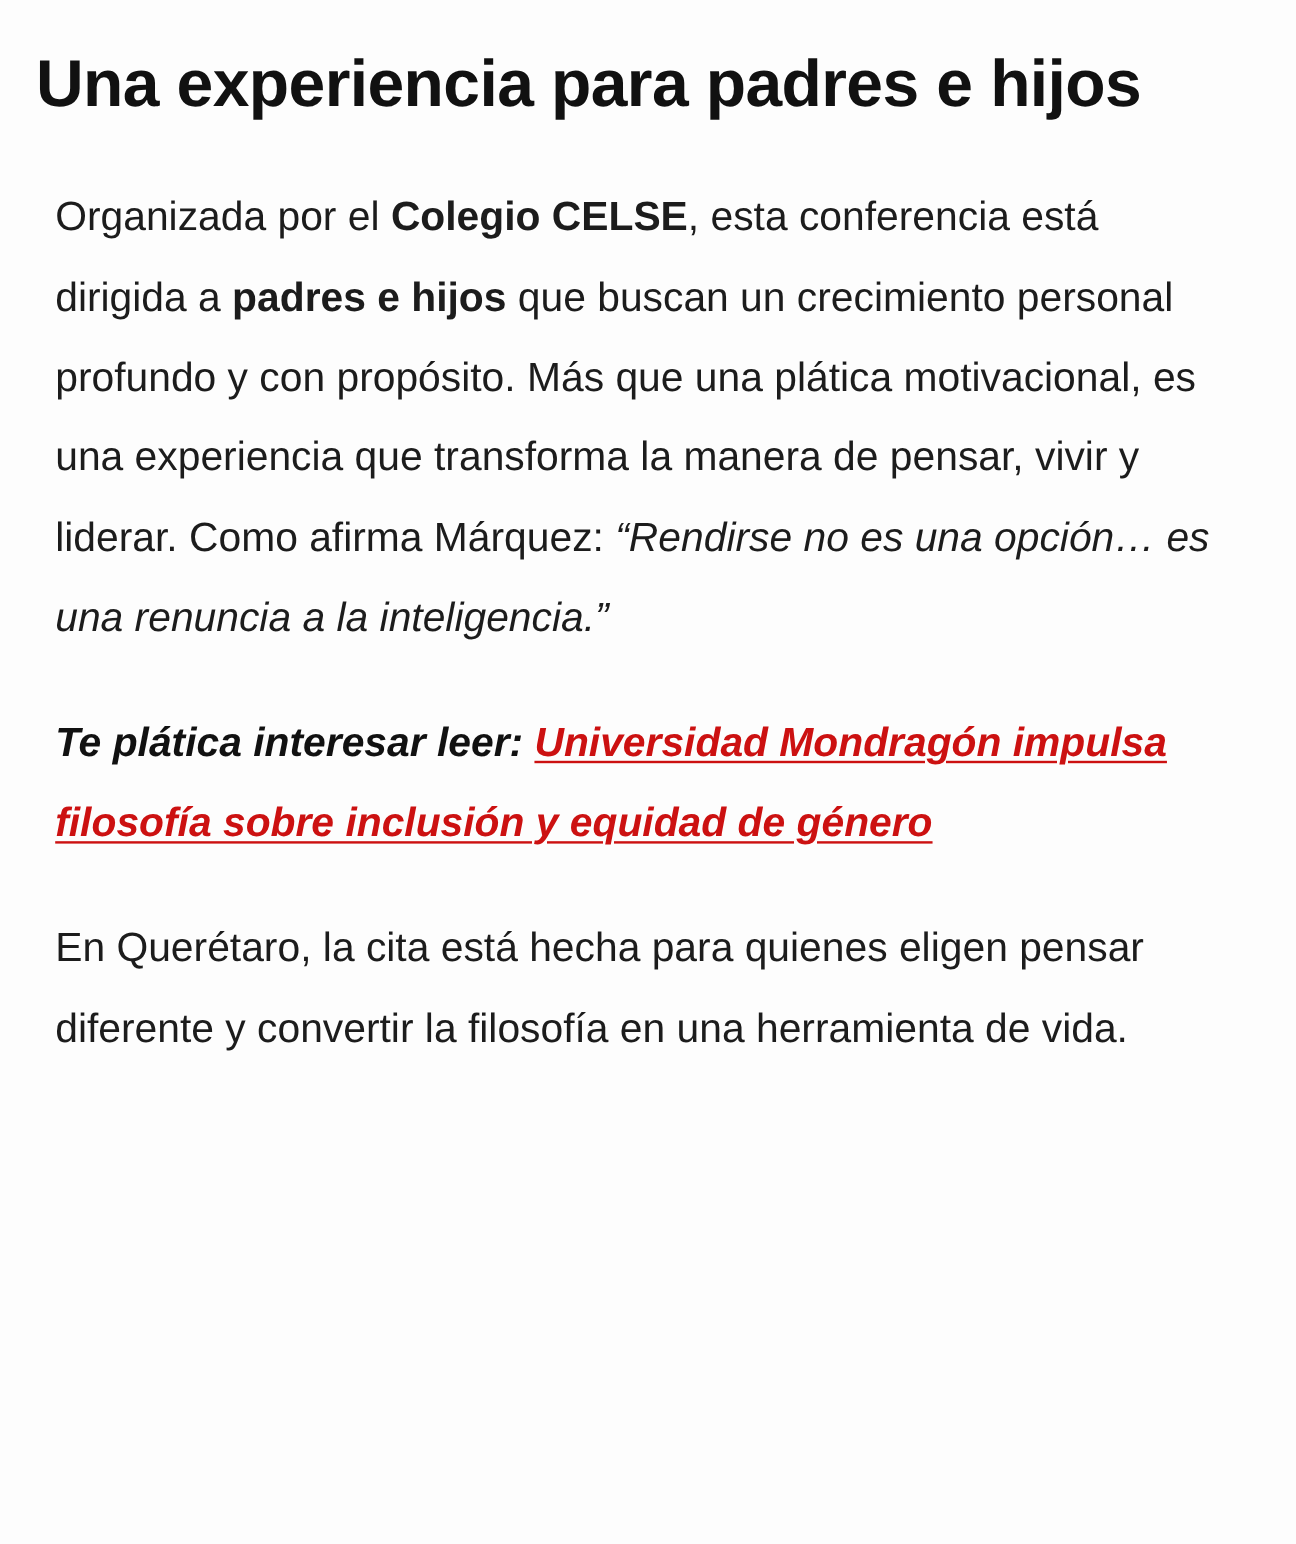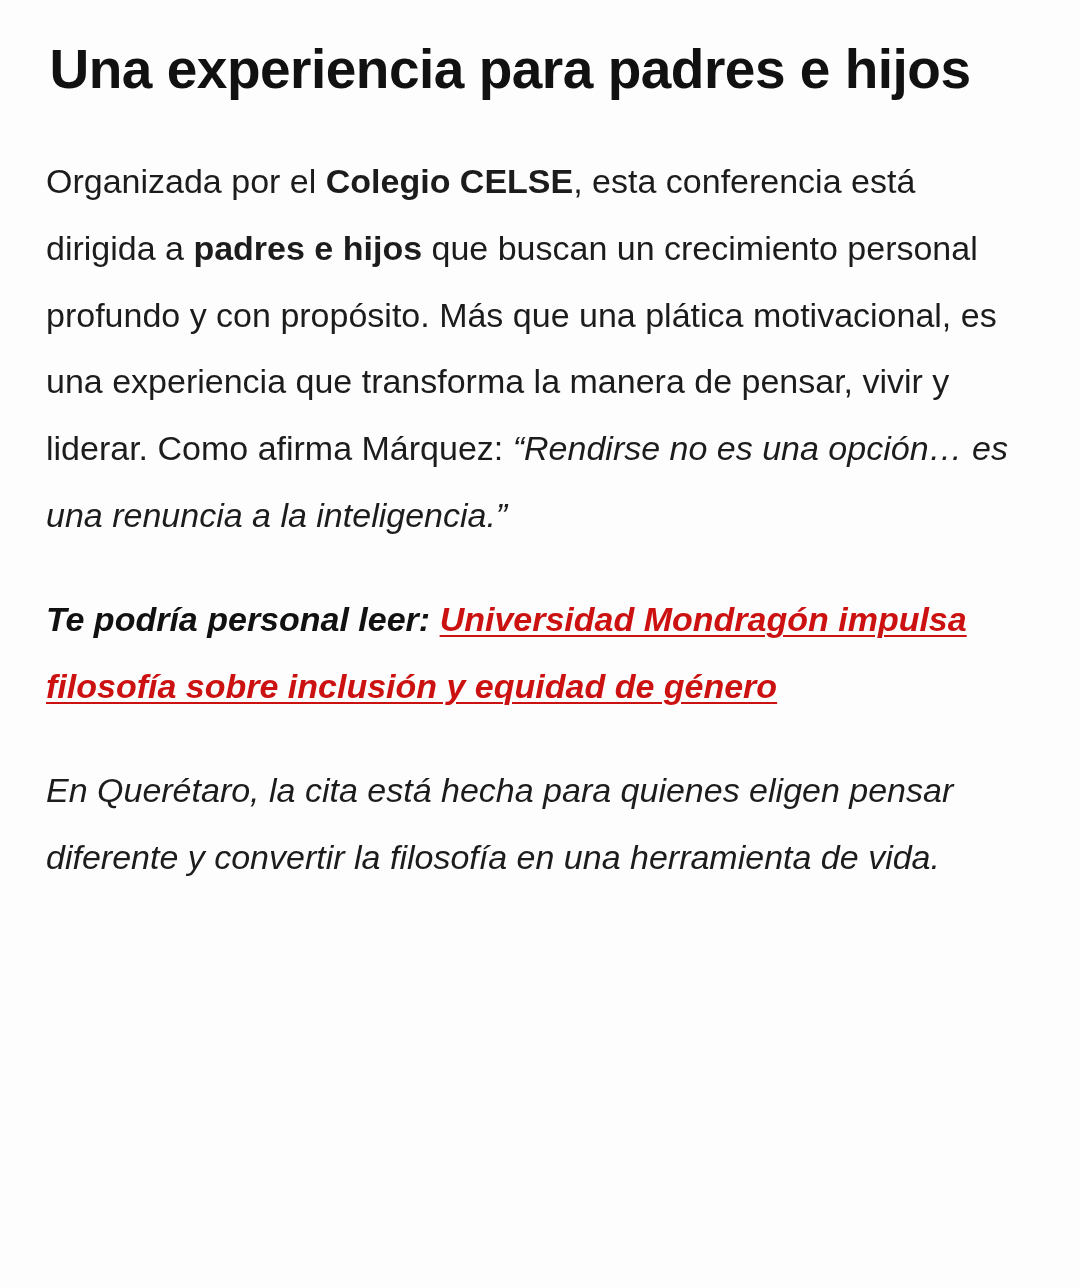--- a/index.html
+++ b/index.html
@@ -20,33 +20,31 @@
     padding: 34px 46px 40px 30px;
   }
   .article-title {
     font-size: 55px;
     line-height: 1.28;
     font-weight: 700;
     letter-spacing: -0.5px;
     color: #111111;
     margin: 0 0 44px 0;
     max-width: 960px;
-    text-align: center;
   }
   .article-paragraph {
     font-size: 34px;
     line-height: 1.96;
     font-weight: 400;
     color: #1c1c1c;
     margin: 0 0 38px 16px;
     max-width: 1010px;
   }
   .article-paragraph:last-child {
     margin-bottom: 0;
-    font-style: italic;
   }
   .p-related {
     font-style: italic;
     font-weight: 600;
   }
   .quote-italic {
     font-style: italic;
   }
   .bold {
     font-weight: 700;
@@ -69,18 +67,18 @@
 
 <div class="article">
 
   <h1 class="article-title">Una experiencia para padres e hijos</h1>
 
   <p class="article-paragraph">
     <span>Organizada por el </span><span class="bold">Colegio CELSE</span><span>, esta conferencia está dirigida a </span><span class="bold">padres e hijos</span><span> que buscan un crecimiento personal profundo y con propósito. Más que una plática motivacional, es una experiencia que transforma la manera de pensar, vivir y liderar. Como afirma Márquez: </span><span class="quote-italic">“Rendirse no es una opción… es una renuncia a la inteligencia.”</span>
   </p>
 
   <p class="article-paragraph p-related">
-    <span class="related-lead">Te podría personal leer: </span><a class="related-link" href="#">Universidad Mondragón impulsa filosofía sobre inclusión y equidad de género</a>
+    <span class="related-lead">Te plática interesar leer: </span><a class="related-link" href="#">Universidad Mondragón impulsa filosofía sobre inclusión y equidad de género</a>
   </p>
 
   <p class="article-paragraph">En Querétaro, la cita está hecha para quienes eligen pensar diferente y convertir la filosofía en una herramienta de vida.</p>
 
 </div>
 
 </body></html>

